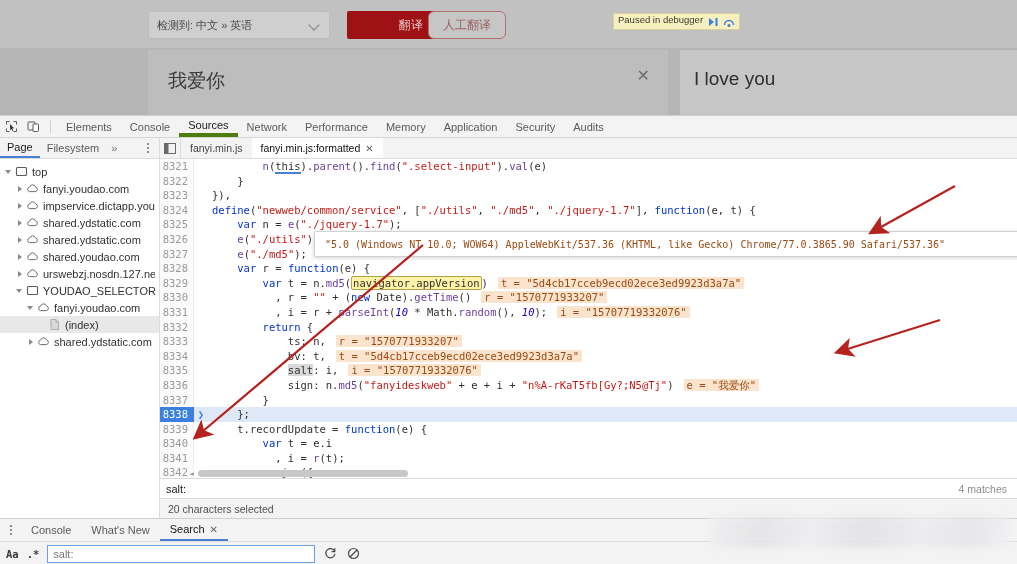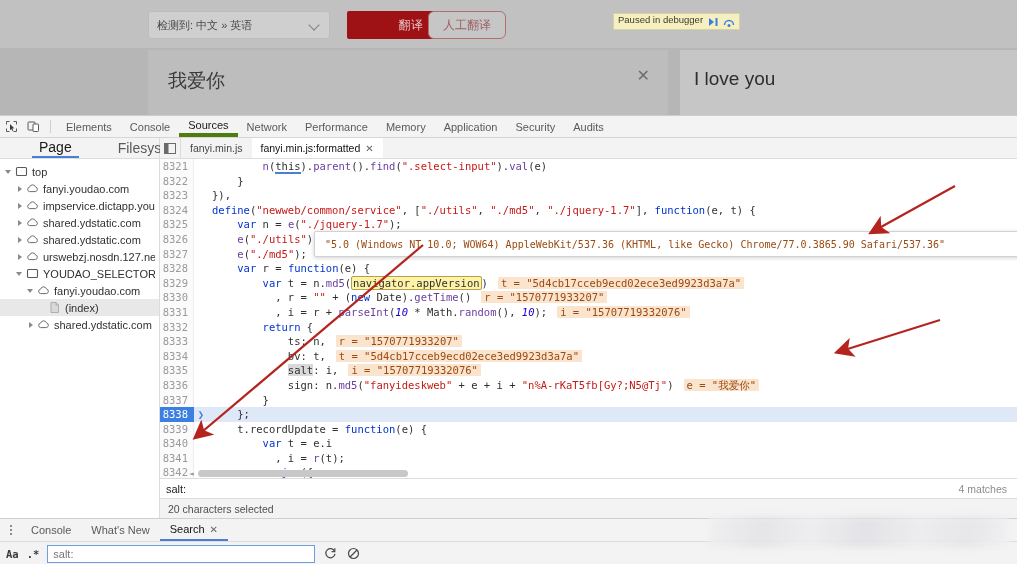--- a/index.html
+++ b/index.html
@@ -100,22 +100,22 @@
   
   .nav-pane {
     position: absolute; left: 0; top: 22px; width: 160px; bottom: 46px;
     background: #ffffff; border-right: 1px solid #dcdcdc;
   }
   .nav-header {
     height: 21px; display: flex; align-items: center; background: #f3f3f3;
     border-bottom: 1px solid #dcdcdc; position: relative;
   }
   .nav-subtab {
-    font-size: 14px; color: #5a5a5a; padding: 0 7px; height: 20px;
-    display: flex; align-items: center; cursor: pointer; margin-left: 32px;
+    font-size: 11px; color: #5a5a5a; padding: 0 7px; height: 20px;
+    display: flex; align-items: center; cursor: pointer;
   }
   .nav-subtab.active { color: #1a1a1a; border-bottom: 2px solid #4a7fd4; }
   .nav-more { font-size: 11px; color: #777; padding: 0 5px; cursor: pointer; }
   .kebab {
     margin-left: auto; margin-right: 5px; width: 12px; height: 14px;
     display: flex; flex-direction: column; align-items: center; justify-content: center;
     gap: 2px; cursor: pointer;
   }
   .kebab i { width: 2px; height: 2px; background: #6a6a6a; border-radius: 50%; display: block; }
 
@@ -384,20 +384,27 @@
                 <path d="M3.4 9.6 A2.3 2.3 0 0 1 3.6 5.1 A3.1 3.1 0 0 1 9.5 4.9 A2.4 2.4 0 0 1 9.4 9.6 Z" stroke="#6d6d6d" stroke-width="1" fill="none"></path>
               </svg></span>
             <span class="t-label">shared.ydstatic.com</span>
           </div>
           <div class="tree-row" style="padding-left: 14px;">
             <span class="twisty closed"></span>
             <span class="t-icon"><svg width="13" height="13" viewBox="0 0 13 13">
                 <path d="M3.4 9.6 A2.3 2.3 0 0 1 3.6 5.1 A3.1 3.1 0 0 1 9.5 4.9 A2.4 2.4 0 0 1 9.4 9.6 Z" stroke="#6d6d6d" stroke-width="1" fill="none"></path>
               </svg></span>
             <span class="t-label">shared.ydstatic.com</span>
+          </div>
+          <div class="tree-row" style="padding-left: 14px;">
+            <span class="twisty closed"></span>
+            <span class="t-icon"><svg width="13" height="13" viewBox="0 0 13 13">
+                <path d="M3.4 9.6 A2.3 2.3 0 0 1 3.6 5.1 A3.1 3.1 0 0 1 9.5 4.9 A2.4 2.4 0 0 1 9.4 9.6 Z" stroke="#6d6d6d" stroke-width="1" fill="none"></path>
+              </svg></span>
+            <span class="t-label">shared.youdao.com</span>
           </div>
           <div class="tree-row" style="padding-left: 14px;">
             <span class="twisty closed"></span>
             <span class="t-icon"><svg width="13" height="13" viewBox="0 0 13 13">
                 <path d="M3.4 9.6 A2.3 2.3 0 0 1 3.6 5.1 A3.1 3.1 0 0 1 9.5 4.9 A2.4 2.4 0 0 1 9.4 9.6 Z" stroke="#6d6d6d" stroke-width="1" fill="none"></path>
               </svg></span>
             <span class="t-label">urswebzj.nosdn.127.net</span>
           </div>
           <div class="tree-row" style="padding-left: 14px;">
             <span class="twisty open"></span>

